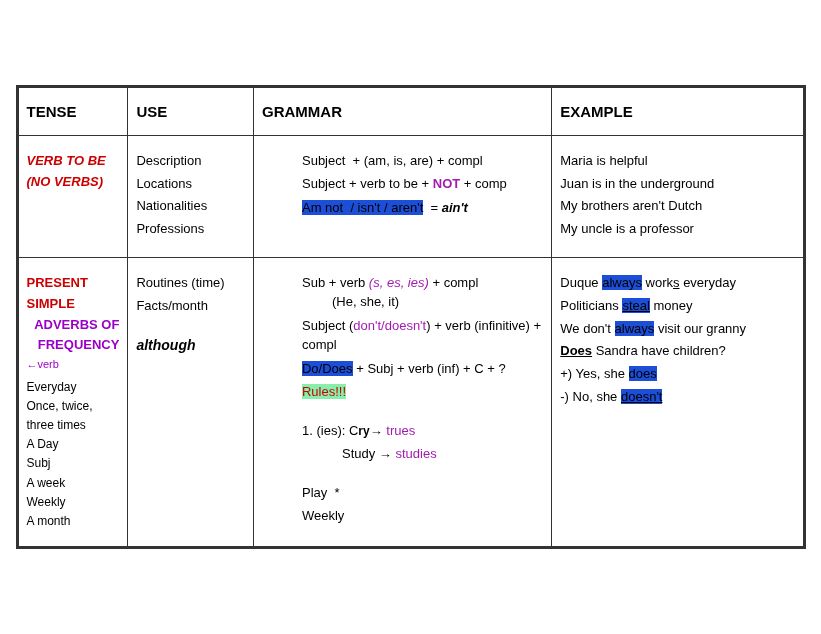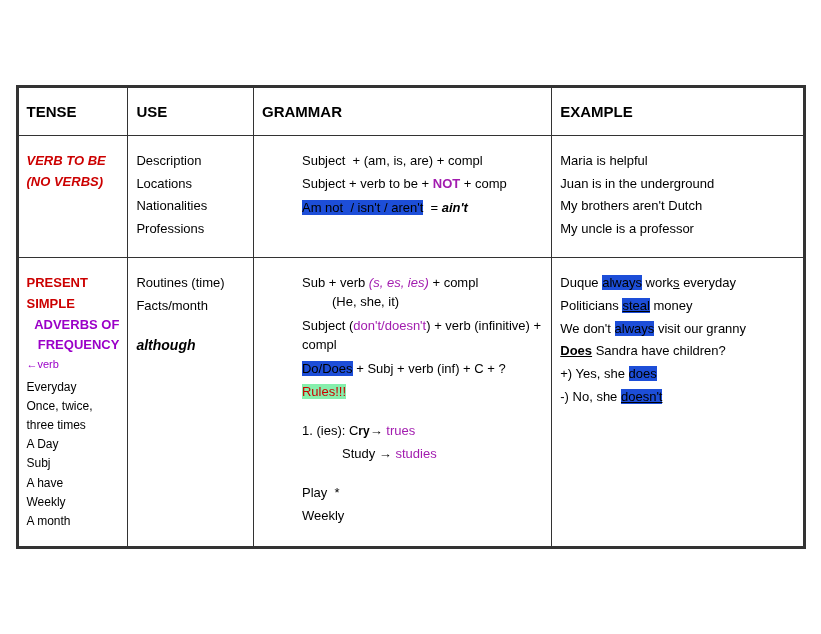--- a/index.html
+++ b/index.html
@@ -131,21 +131,21 @@
         <td class="tense-cell col-tense">
           <div class="present-simple">PRESENT<br>SIMPLE</div>
           <div class="adverbs">ADVERBS OF<br>FREQUENCY</div>
           <div class="arrow-verb">←verb</div>
           <div class="everyday-list">
             <div>Everyday</div>
             <div>Once, twice,</div>
             <div>three times</div>
             <div>A Day</div>
             <div>Subj</div>
-            <div>A have</div>
+            <div>A week</div>
             <div>Weekly</div>
             <div>A month</div>
           </div>
         </td>
         <td class="use-cell col-use">
           <p>Routines (time)</p>
           <p>Facts/month</p>
           <br>
           <p class="although">although</p>
         </td>

